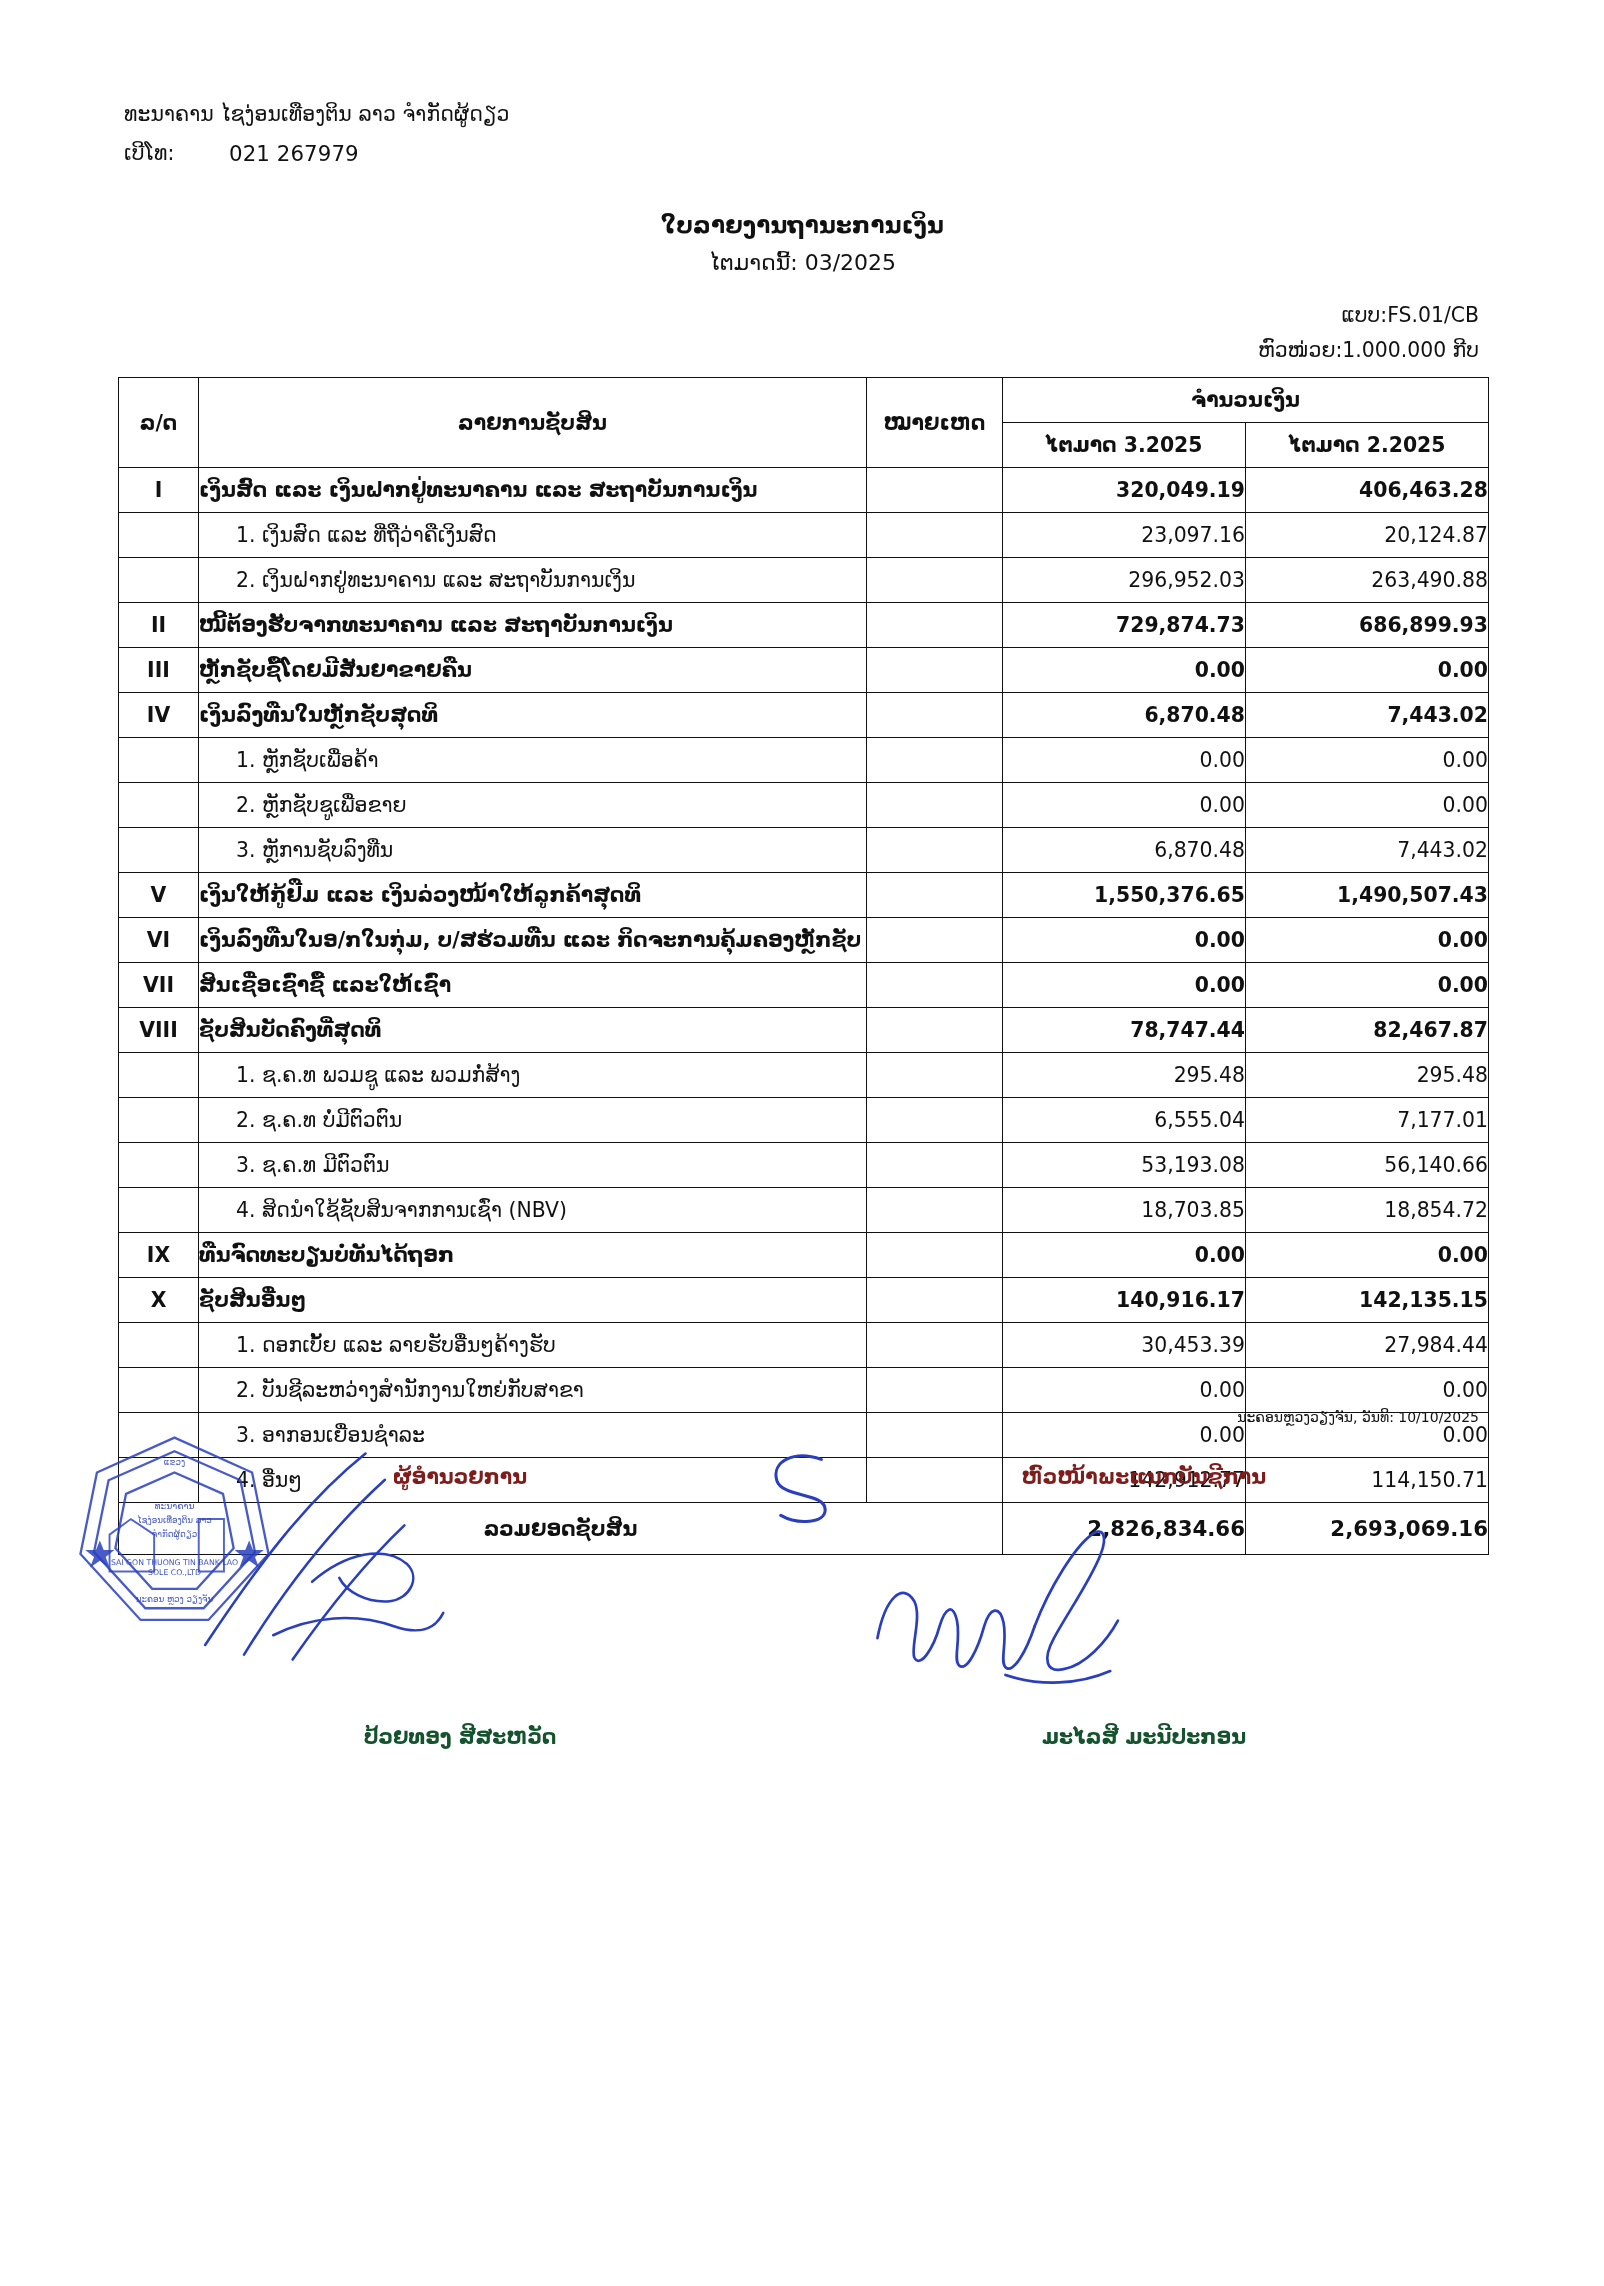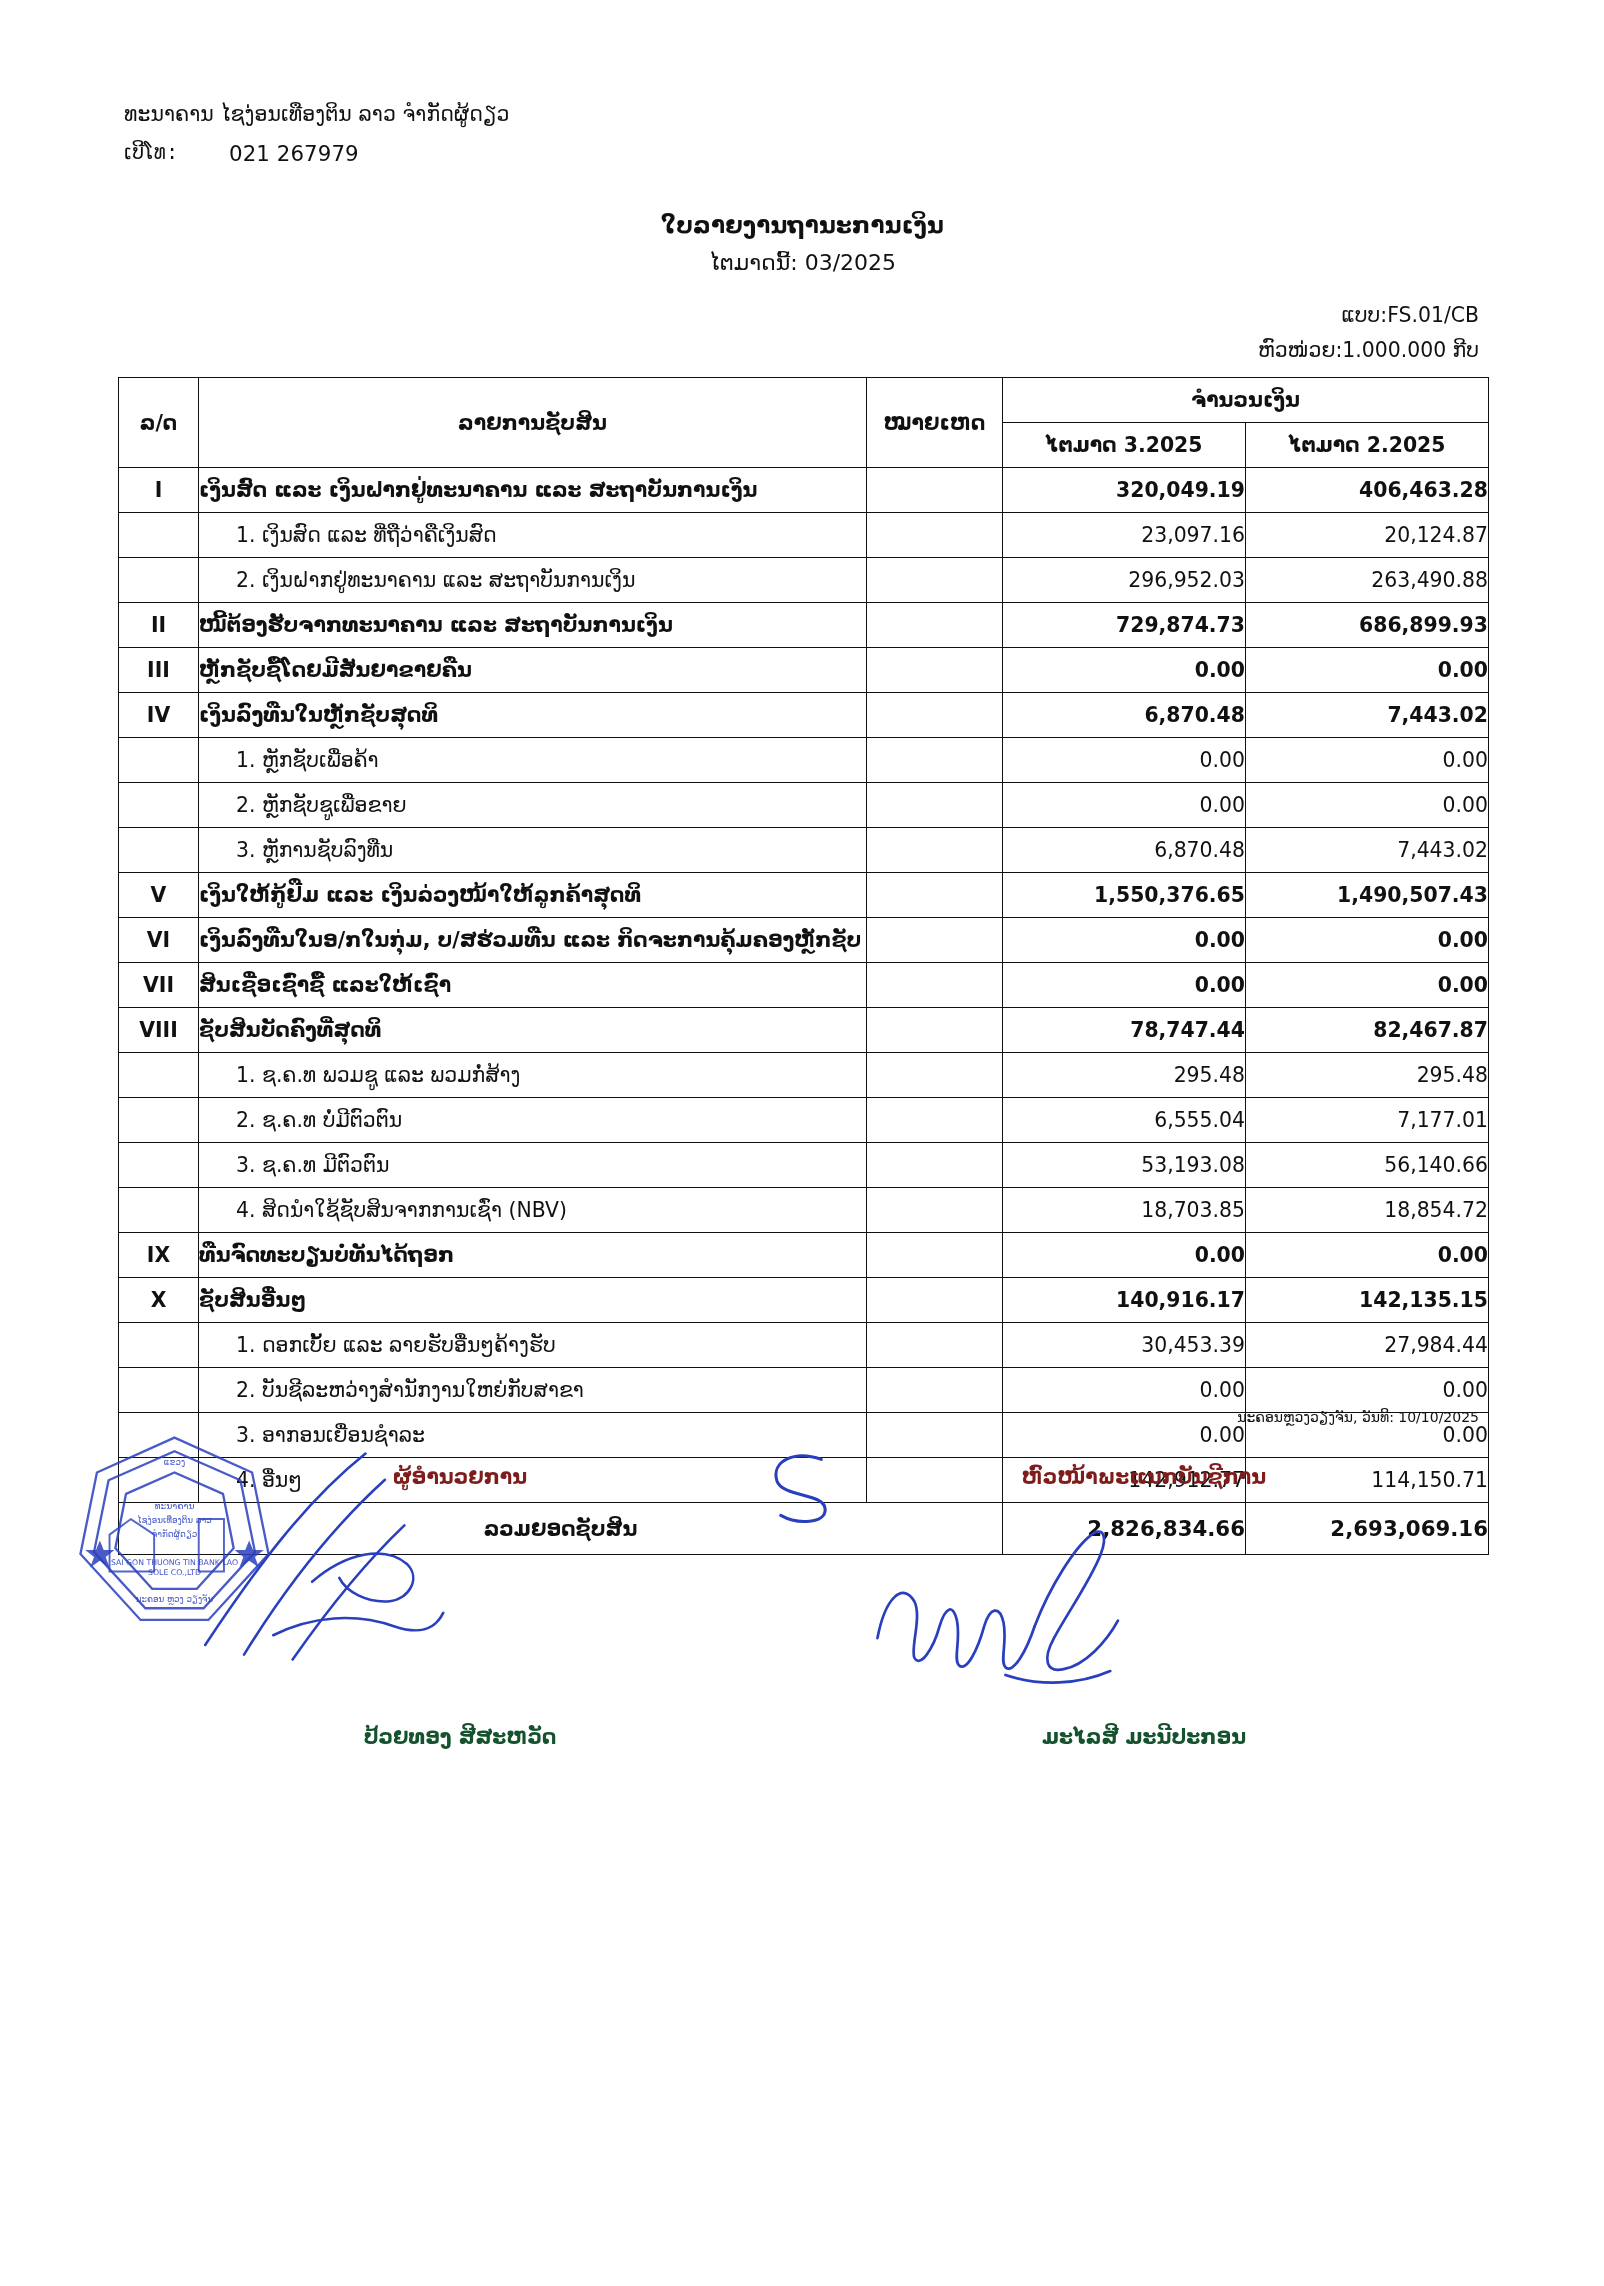--- a/index.html
+++ b/index.html
@@ -22,21 +22,21 @@
 
   
   .org-block {
     position: absolute;
     left: 124px; top: 95px;
     font-size: 20.4px;
     line-height: 39px;
     letter-spacing: 0.1px;
   }
   .org-line2 { display: flex; }
-  .org-line2 .lbl { width: 105px; font-family: Liberation Mono, monospace; }
+  .org-line2 .lbl { width: 105px; }
   .org-line2 .val { font-size: 21.3px; }
 
   .doc-title {
     position: absolute;
     left: 0; top: 212px;
     width: 1605px;
     text-align: center;
     font-size: 23px;
     font-weight: bold;
     letter-spacing: 0.2px;

